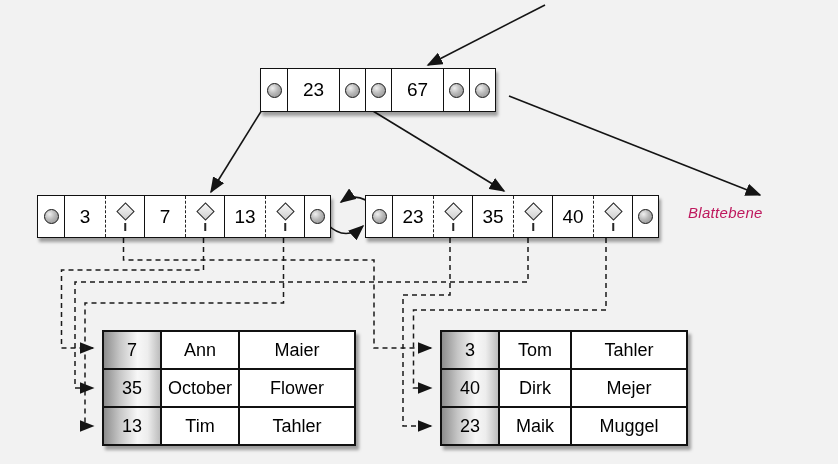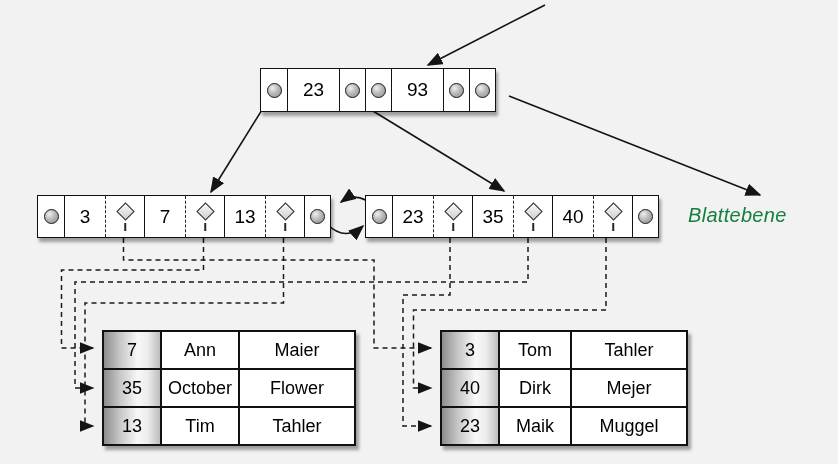--- a/index.html
+++ b/index.html
@@ -47,21 +47,21 @@
     border:2px solid #111;height:36px;text-align:center;
     font-size:18px;color:#000;padding:0 6px;
   }
   .keycol{
     width:44px;
     background:linear-gradient(90deg,#8d8d8d 0%,#c6c6c6 28%,#f7f7f7 60%,#ededed 78%,#bdbdbd 100%);
   }
   .namecol{width:58px;} .surncol{width:102px;}
 
   .side-label{
-    position:absolute;font-style:italic;font-size:20px;color:#15803d;letter-spacing:0.3px;
+    position:absolute;font-style:italic;font-size:15px;color:#be185d;letter-spacing:0.3px;
   }
 </style>
 </head>
 <body>
 
 <div class="canvas">
 
   <svg class="overlay">
     <defs>
       <marker id="ah" viewBox="0 0 10 8" refX="9" refY="4" markerWidth="10" markerHeight="8" orient="auto">
@@ -93,21 +93,21 @@
     <div class="cell w-key">
         <span class="key">23</span>
       </div>
     <div class="cell w-ptr">
         <span class="circle"></span>
       </div>
     <div class="cell w-ptr">
         <span class="circle"></span>
       </div>
     <div class="cell w-key">
-        <span class="key">93</span>
+        <span class="key">67</span>
       </div>
     <div class="cell w-ptr">
         <span class="circle"></span>
       </div>
     <div class="cell w-ptr">
         <span class="circle"></span>
       </div>
   </div>
 
   <div class="node" style="left:37px;top:195px;height:43px;">

